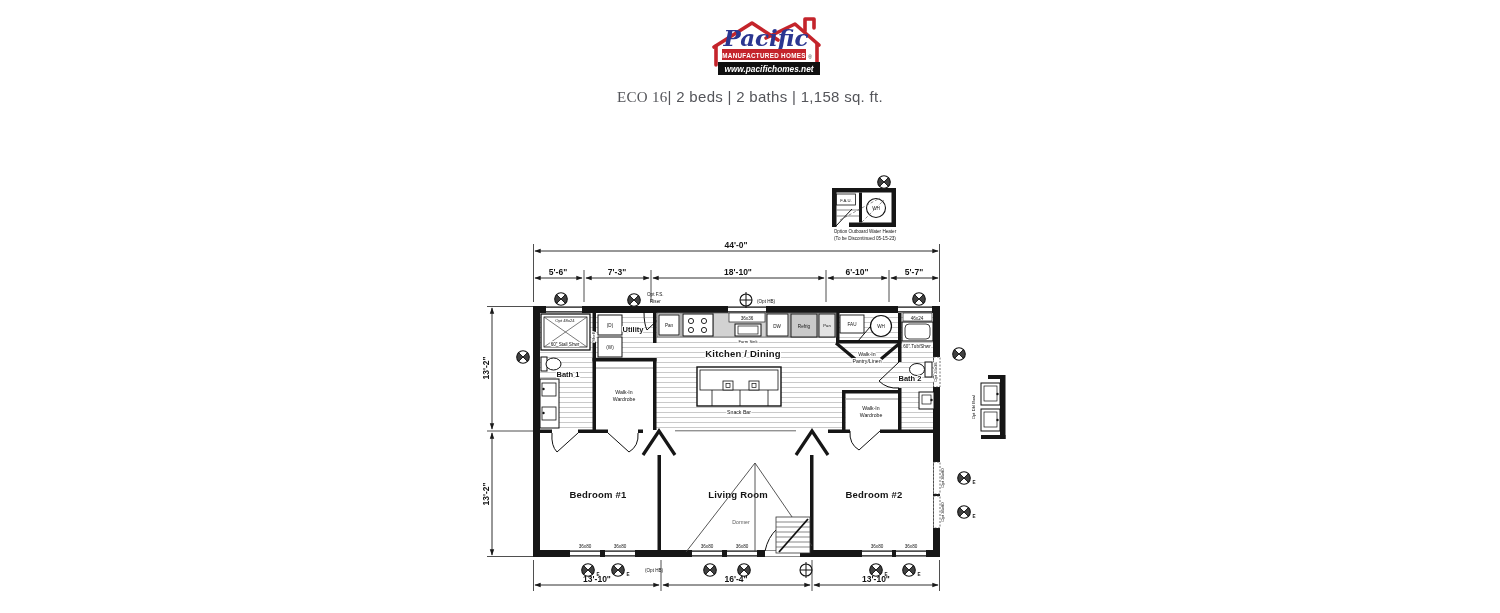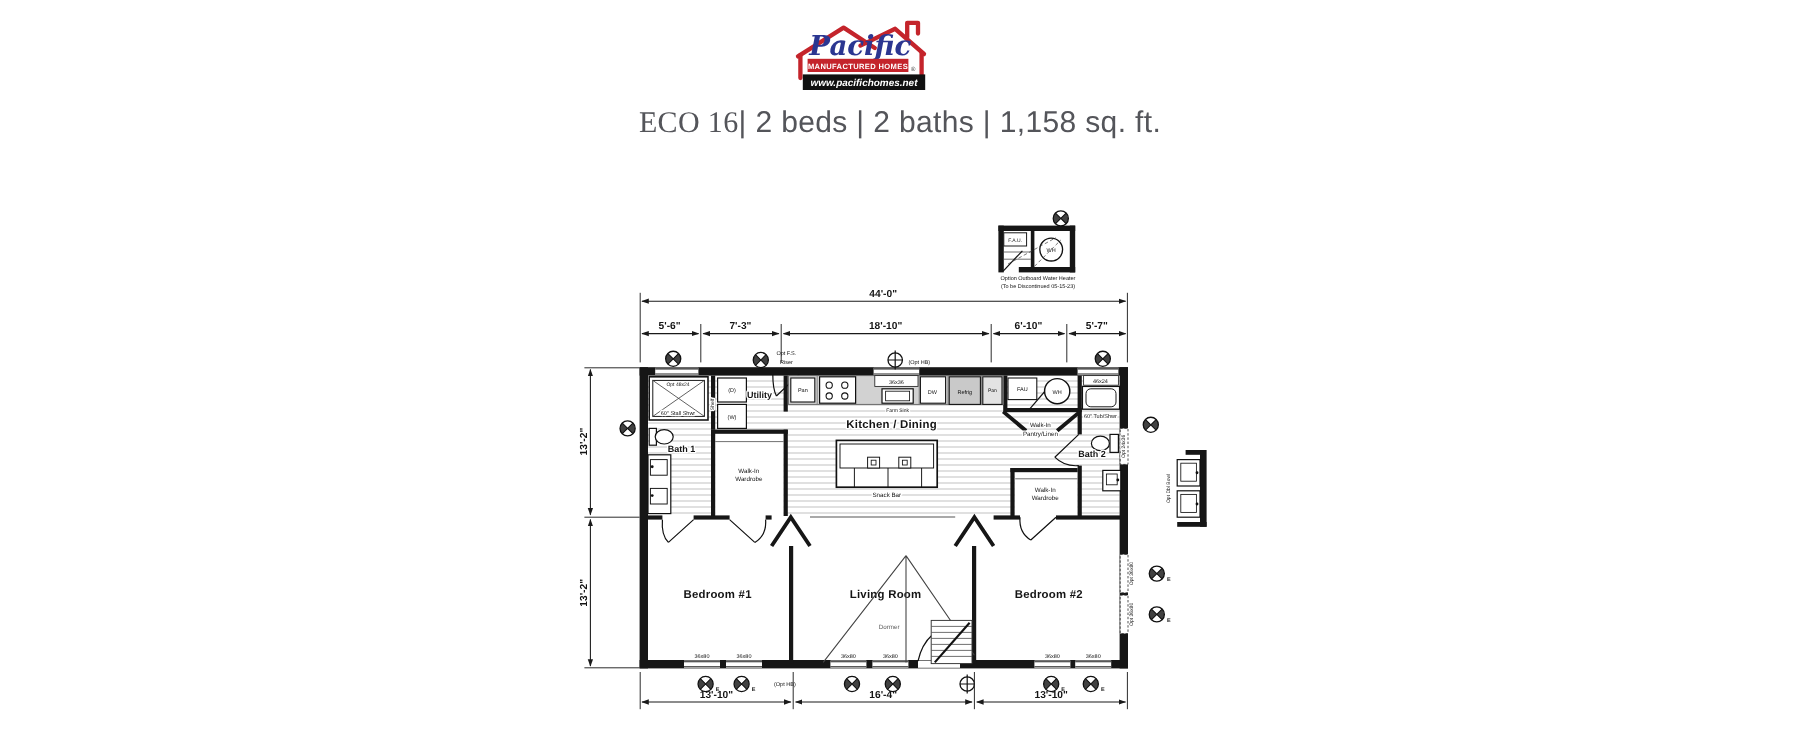--- a/index.html
+++ b/index.html
@@ -1,20 +1,20 @@
 <!DOCTYPE html>
 <html><head>
 <meta charset="utf-8">
 <style>
   html,body{margin:0;padding:0;}
   body{width:1500px;height:613px;background:#fff;position:relative;overflow:hidden;
        font-family:"Liberation Sans",sans-serif;}
-  .logo-wrap{position:absolute;left:659px;top:9px;width:126px;height:76px;text-decoration:underline;}
+  .logo-wrap{position:absolute;left:708px;top:9px;width:126px;height:76px;text-decoration:underline;}
   .title-bar{position:absolute;top:88px;left:0;width:100%;text-align:center;
-             font-size:25px;color:#54555a;letter-spacing:.3px;}
+             font-size:15px;color:#54555a;letter-spacing:.3px;}
   .title-bar .serif{font-family:"Liberation Serif",serif;}
   svg text{font-family:"Liberation Sans",sans-serif;fill:#141414;text-anchor:middle;}
   text.dim{font-size:8.5px;font-weight:bold;}
   text.room{font-size:9.5px;font-weight:bold;letter-spacing:.2px;}
   text.mid{font-size:7.5px;font-weight:bold;}
   text.sm{font-size:5.2px;}
   text.xs{font-size:4.6px;}
   text.xxs{font-size:4.2px;}
   text.eg{font-size:4.6px;font-weight:bold;}
   text.gray{fill:#5a5a5a;}

